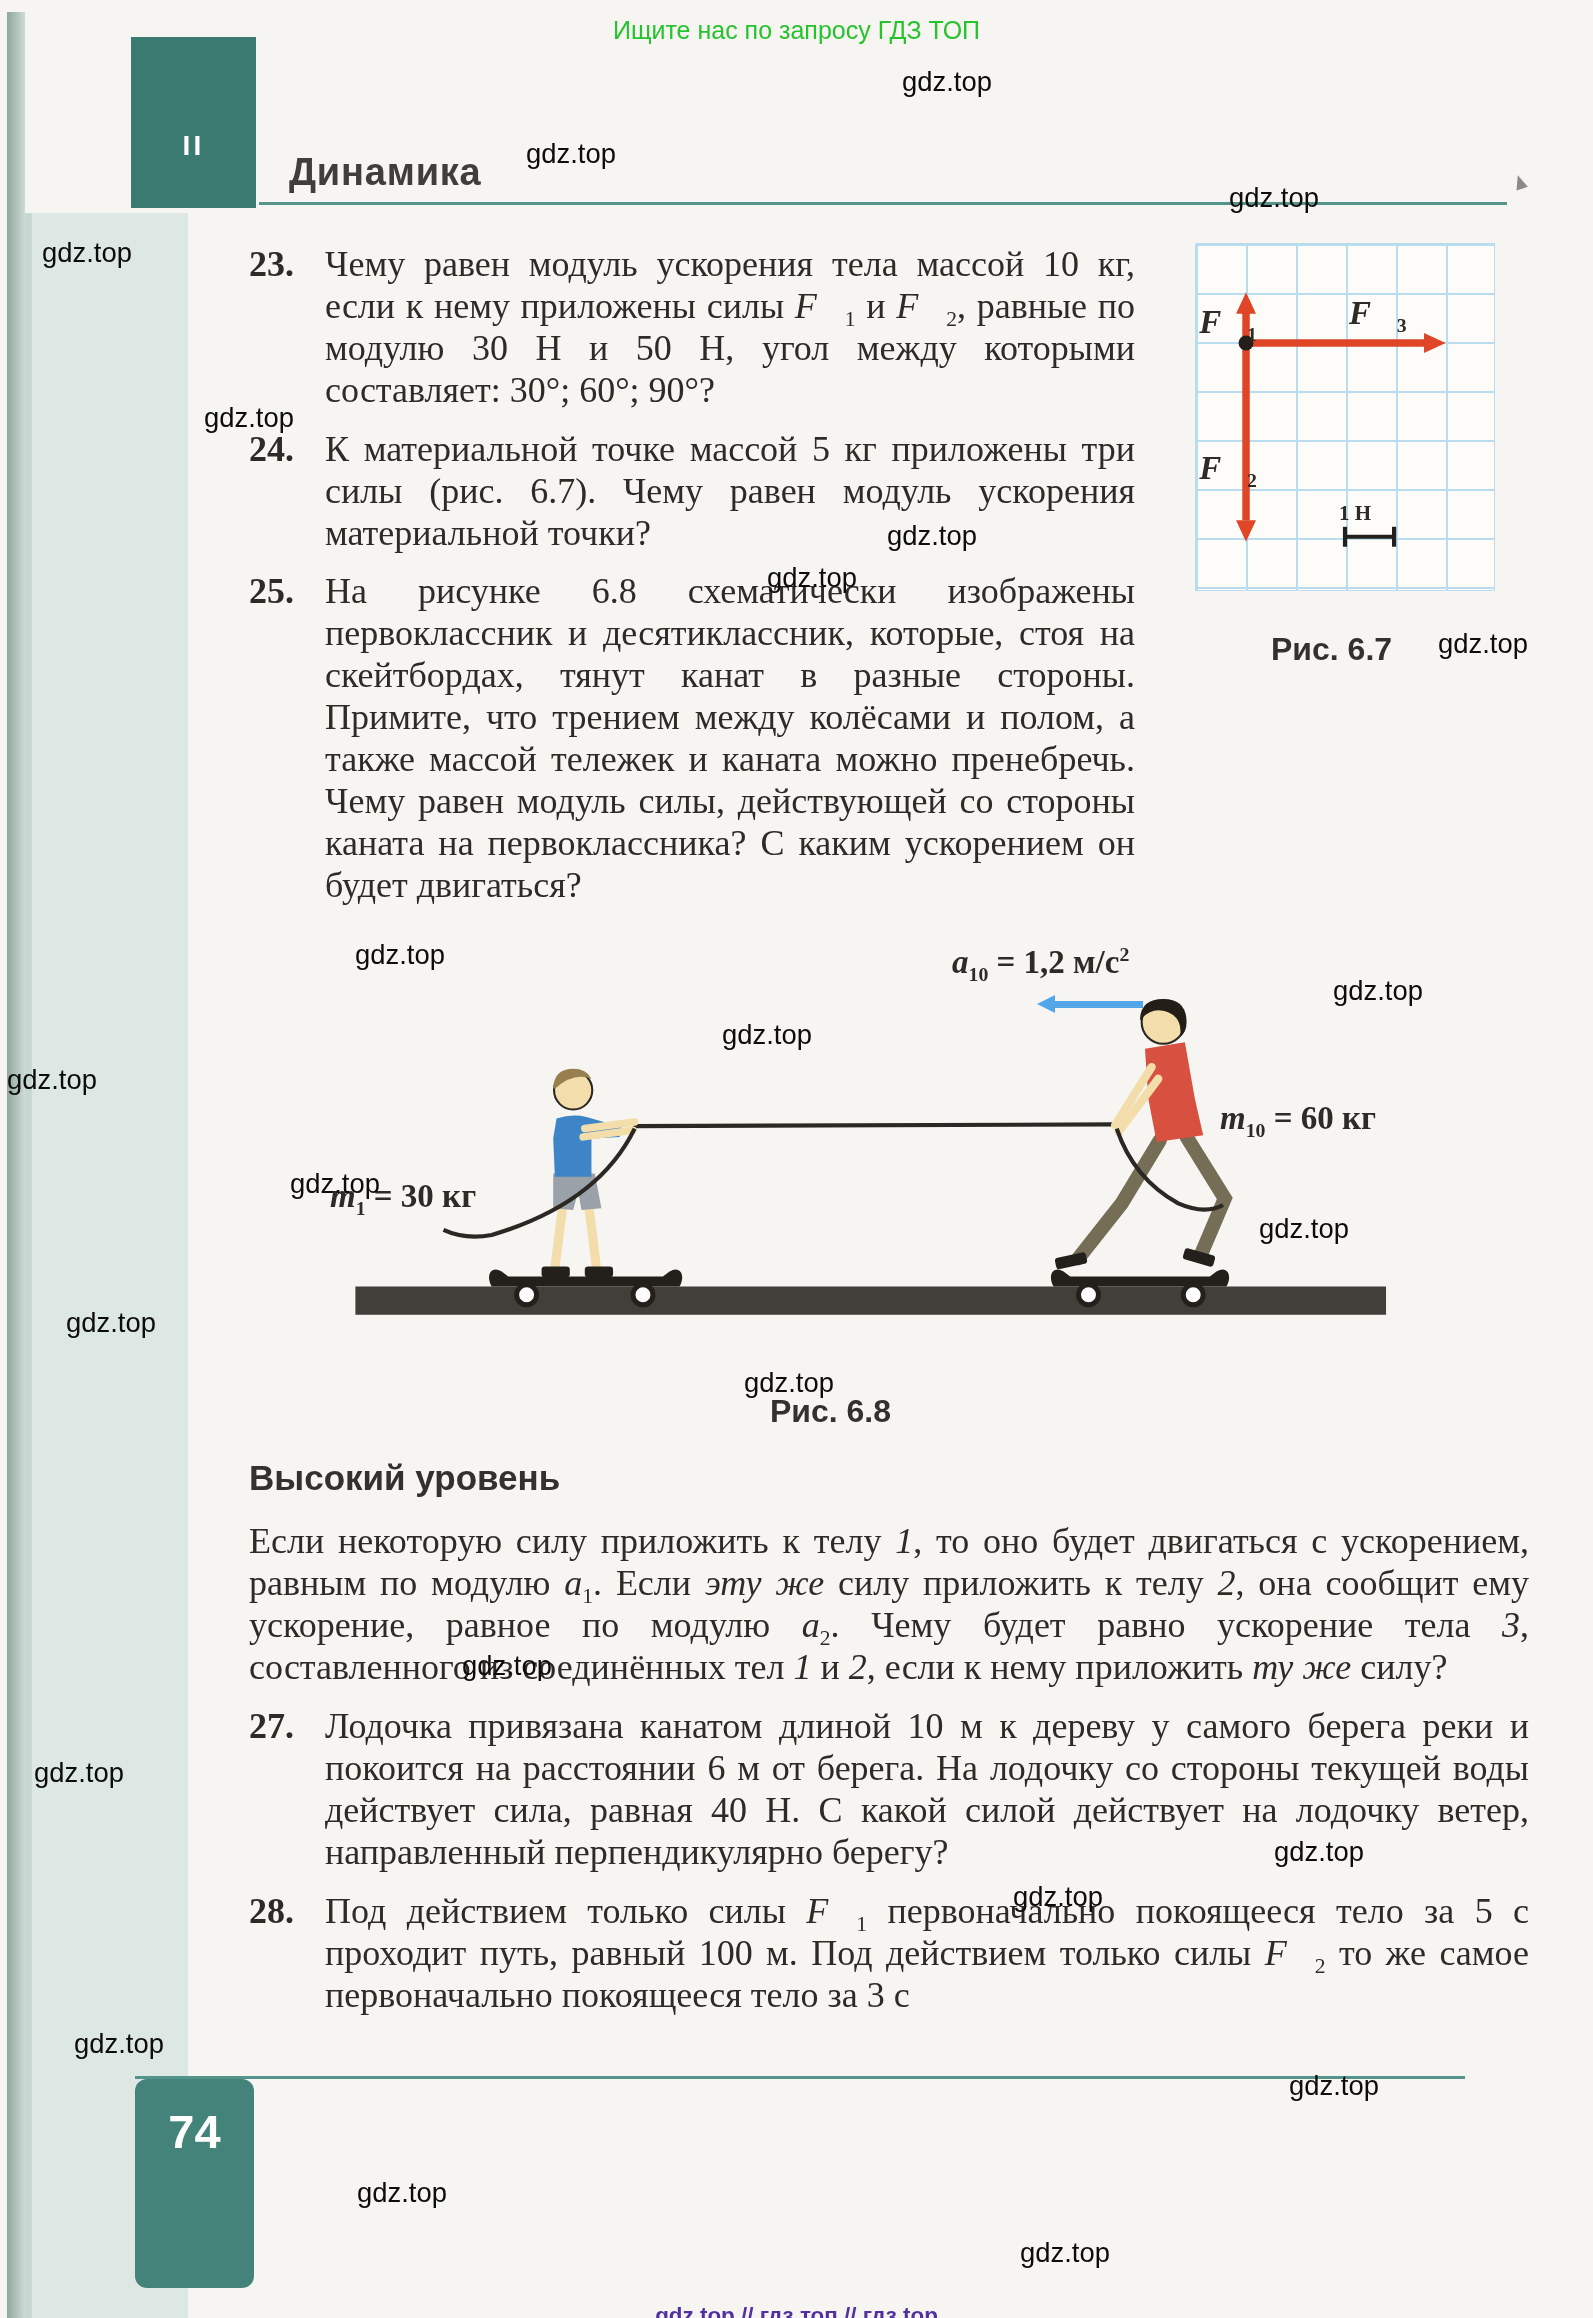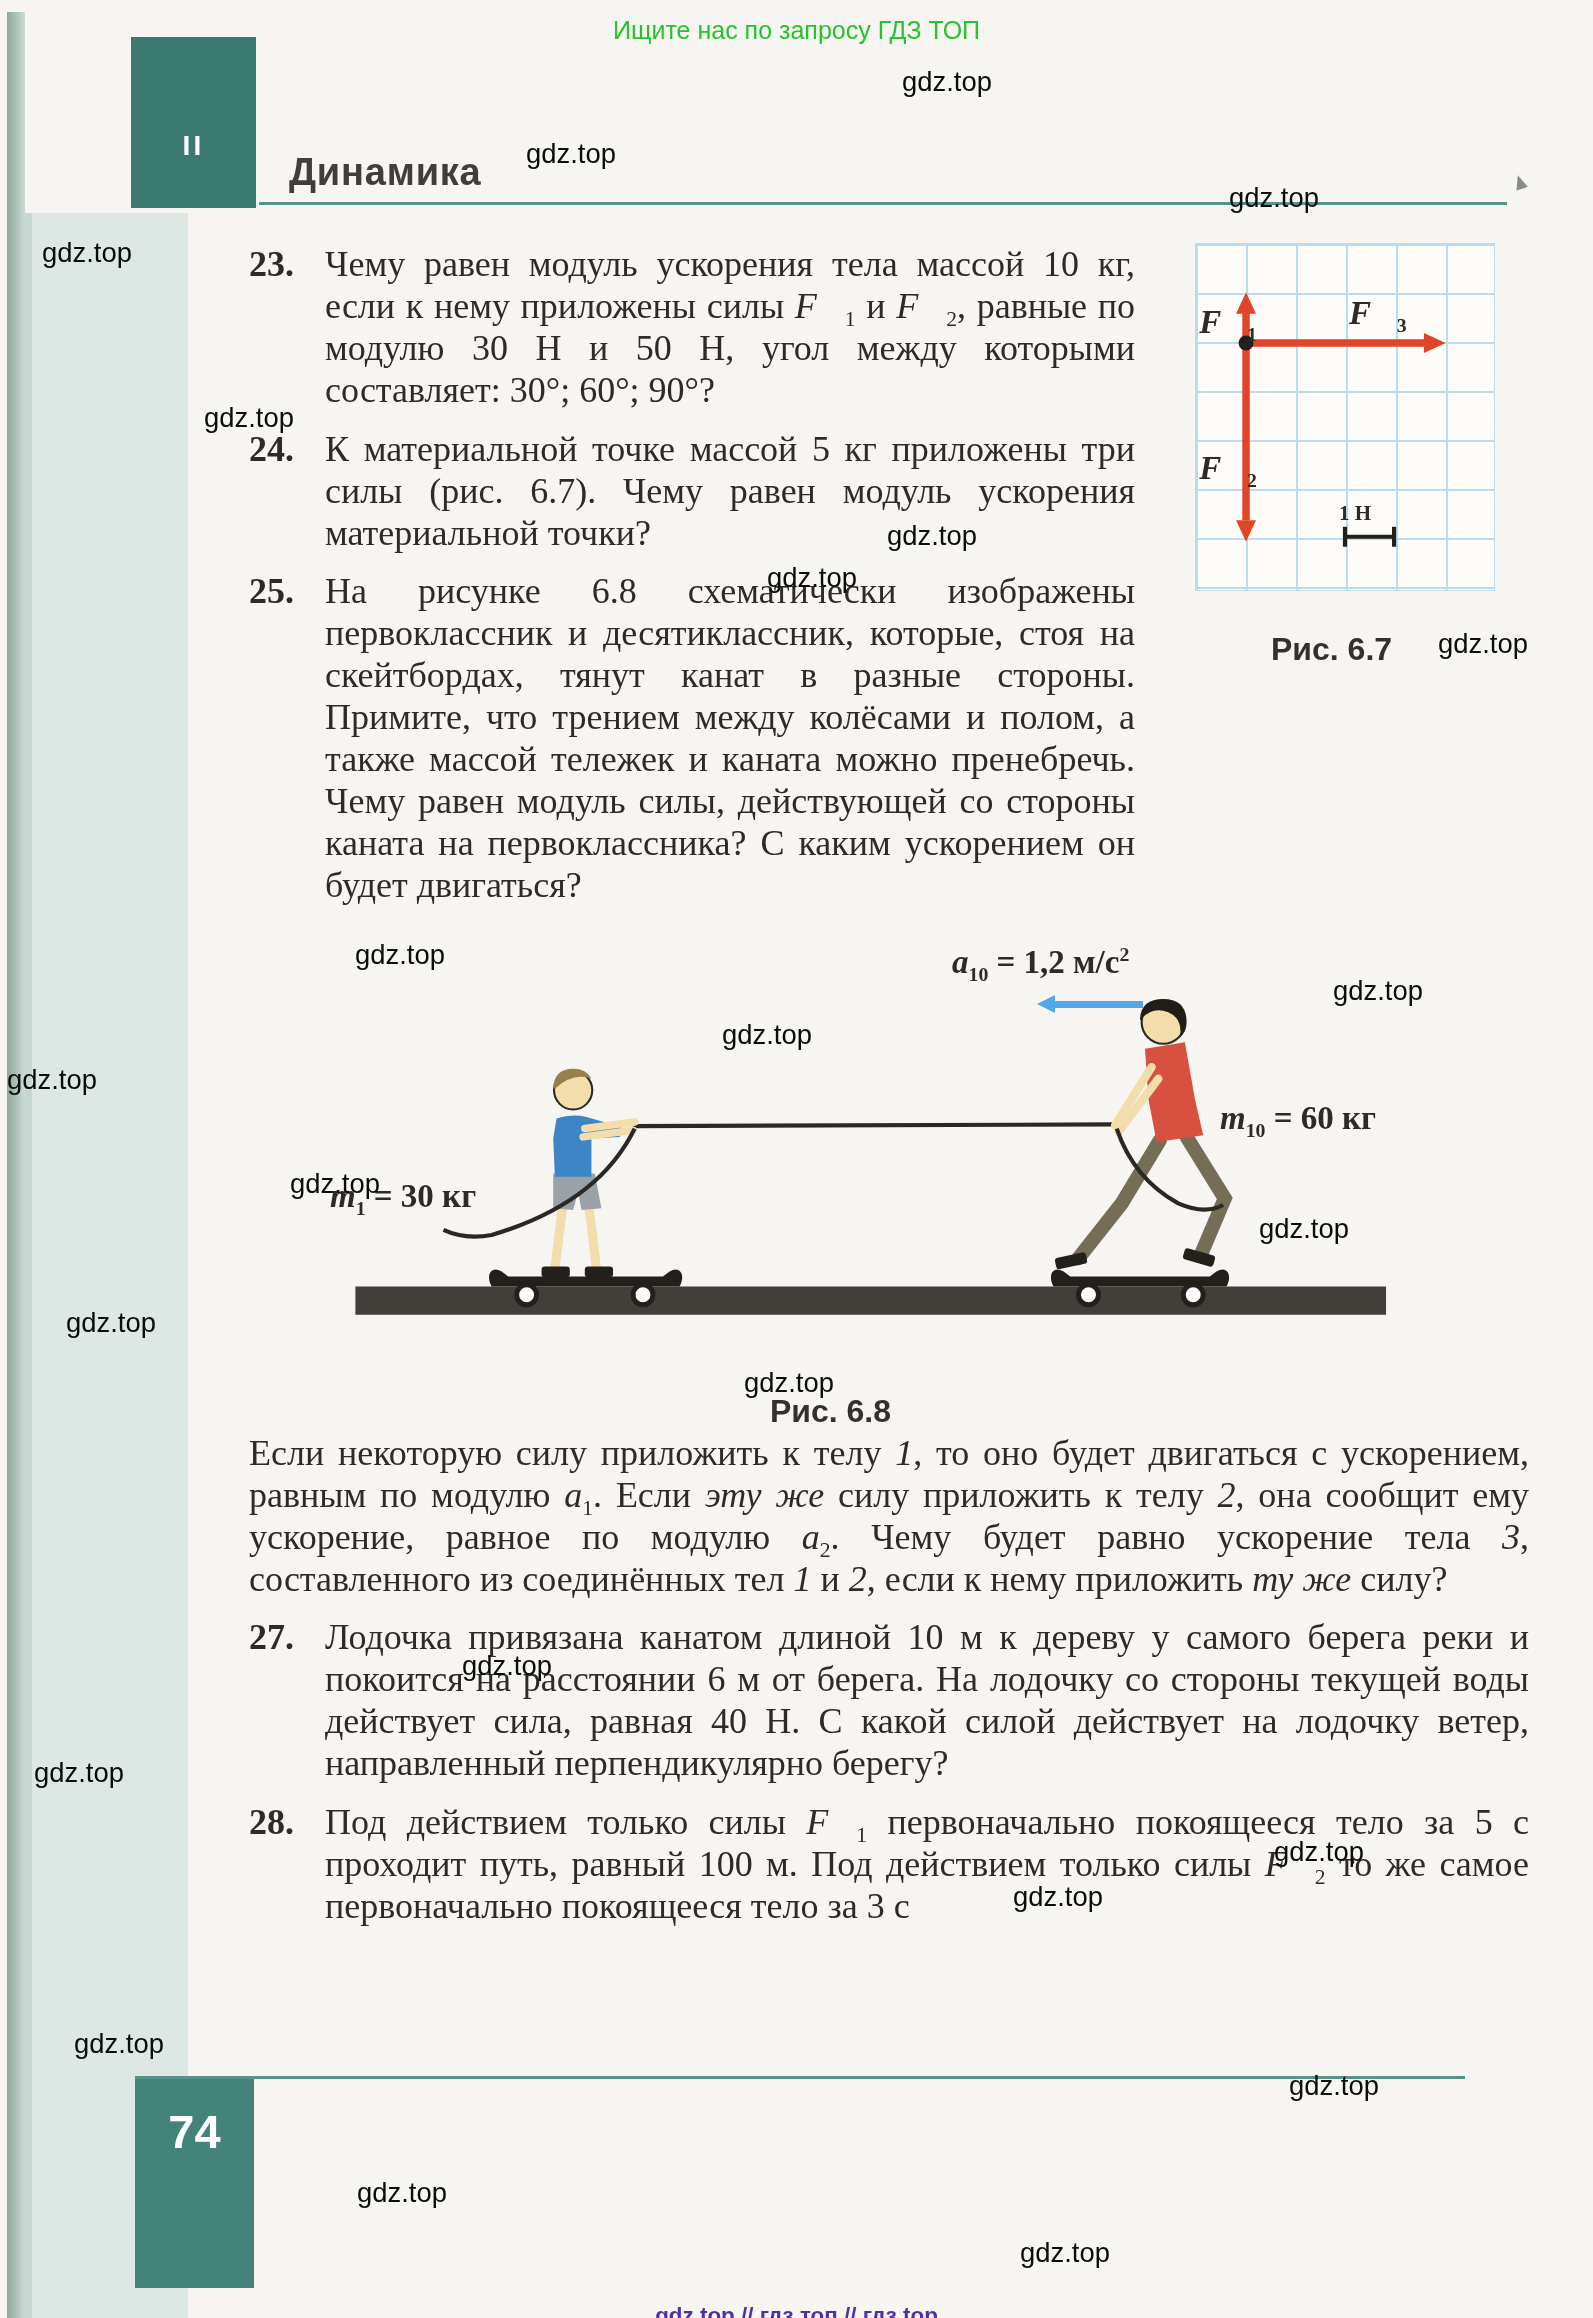--- a/index.html
+++ b/index.html
@@ -63,21 +63,21 @@
         border-top:9.1px solid transparent;border-bottom:9.1px solid transparent;
         border-right:18.3px solid var(--arrow_blue);}
   .cap68{width:1163px;text-align:center;font-family:"Liberation Sans",sans-serif;
         font-weight:700;font-size:32px;color:#33312e;margin-top:1.7px;}
 
   .heading{font-family:"Liberation Sans",sans-serif;font-weight:700;font-size:35px;
         color:#33312e;margin:25px 0 21.6px 0;}
 
   
   .brule{position:absolute;left:135px;top:2076px;width:1330px;height:3.3px;background:var(--rule);}
-  .pnblock{position:absolute;left:135px;top:2079px;width:119px;height:209px;background:var(--teal2);}
+  .pnblock{position:absolute;left:135px;top:2079px;width:119px;height:209px;background:var(--teal2);border-radius:12px;}
   .pnblock span{display:block;margin-top:25px;text-align:center;color:#fff;
         font-family:"Liberation Sans",sans-serif;font-weight:700;font-size:47px;}
   .footer{position:absolute;left:0;top:2287px;width:100%;text-align:center;
         font-family:"Liberation Sans",sans-serif;font-size:22.4px;font-weight:600;color:var(--purple);margin-top:16px;}
 
   
   #watermarks{position:absolute;left:0;top:0;width:100%;height:100%;pointer-events:none;}
   .wm{position:absolute;transform:translate(-50%,-50%);white-space:nowrap;
       font-family:"Liberation Sans",sans-serif;font-size:27.4px;color:#0c0c0c;font-weight:500;}
 </style>
@@ -182,20 +182,21 @@
     <span class="mathlabel" style="left:703px;top:11.6px"><span class="it">a</span><sub>10</sub><span> = 1,2 м/с</span><sup>2</sup></span>
     <span class="larrow">
         <span class="head"></span>
         <span class="shaft"></span>
       </span>
     <span class="mathlabel" style="left:971px;top:168px"><span class="it">m</span><sub>10</sub><span> = 60 кг</span></span>
     <span class="mathlabel" style="left:81px;top:246px"><span class="it">m</span><sub>1</sub><span> = 30 кг</span></span>
   </div>
   <div class="cap68">Рис. 6.8</div>
 
+  <div class="heading">Высокий уровень</div>
 
   <div class="prob">
     <div class="pbody"><span>Если некоторую силу приложить к телу </span><span class="it">1</span><span>, то оно будет дви­гаться с ускорением, равным по модулю </span><span class="it">a</span><sub>1</sub><span>. Если </span><span class="it">эту же</span><span> силу приложить к телу </span><span class="it">2</span><span>, она сообщит ему ускорение, равное по мо­дулю </span><span class="it">a</span><sub>2</sub><span>. Чему будет равно ускорение тела </span><span class="it">3</span><span>, составленного из соединённых тел </span><span class="it">1</span><span> и </span><span class="it">2</span><span>, если к нему приложить </span><span class="it">ту же</span><span> силу?</span></div>
   </div>
   <div class="prob">
     <span class="pnum">27.</span>
     <div class="pbody"><span>Лодочка привязана канатом длиной 10 м к дереву у самого бе­рега реки и покоится на расстоянии 6 м от берега. На лодочку со стороны текущей воды действует сила, равная 40 Н. С ка­кой силой действует на лодочку ветер, направленный перпенди­кулярно берегу?</span></div>
   </div>
   <div class="prob">
     <span class="pnum">28.</span>

